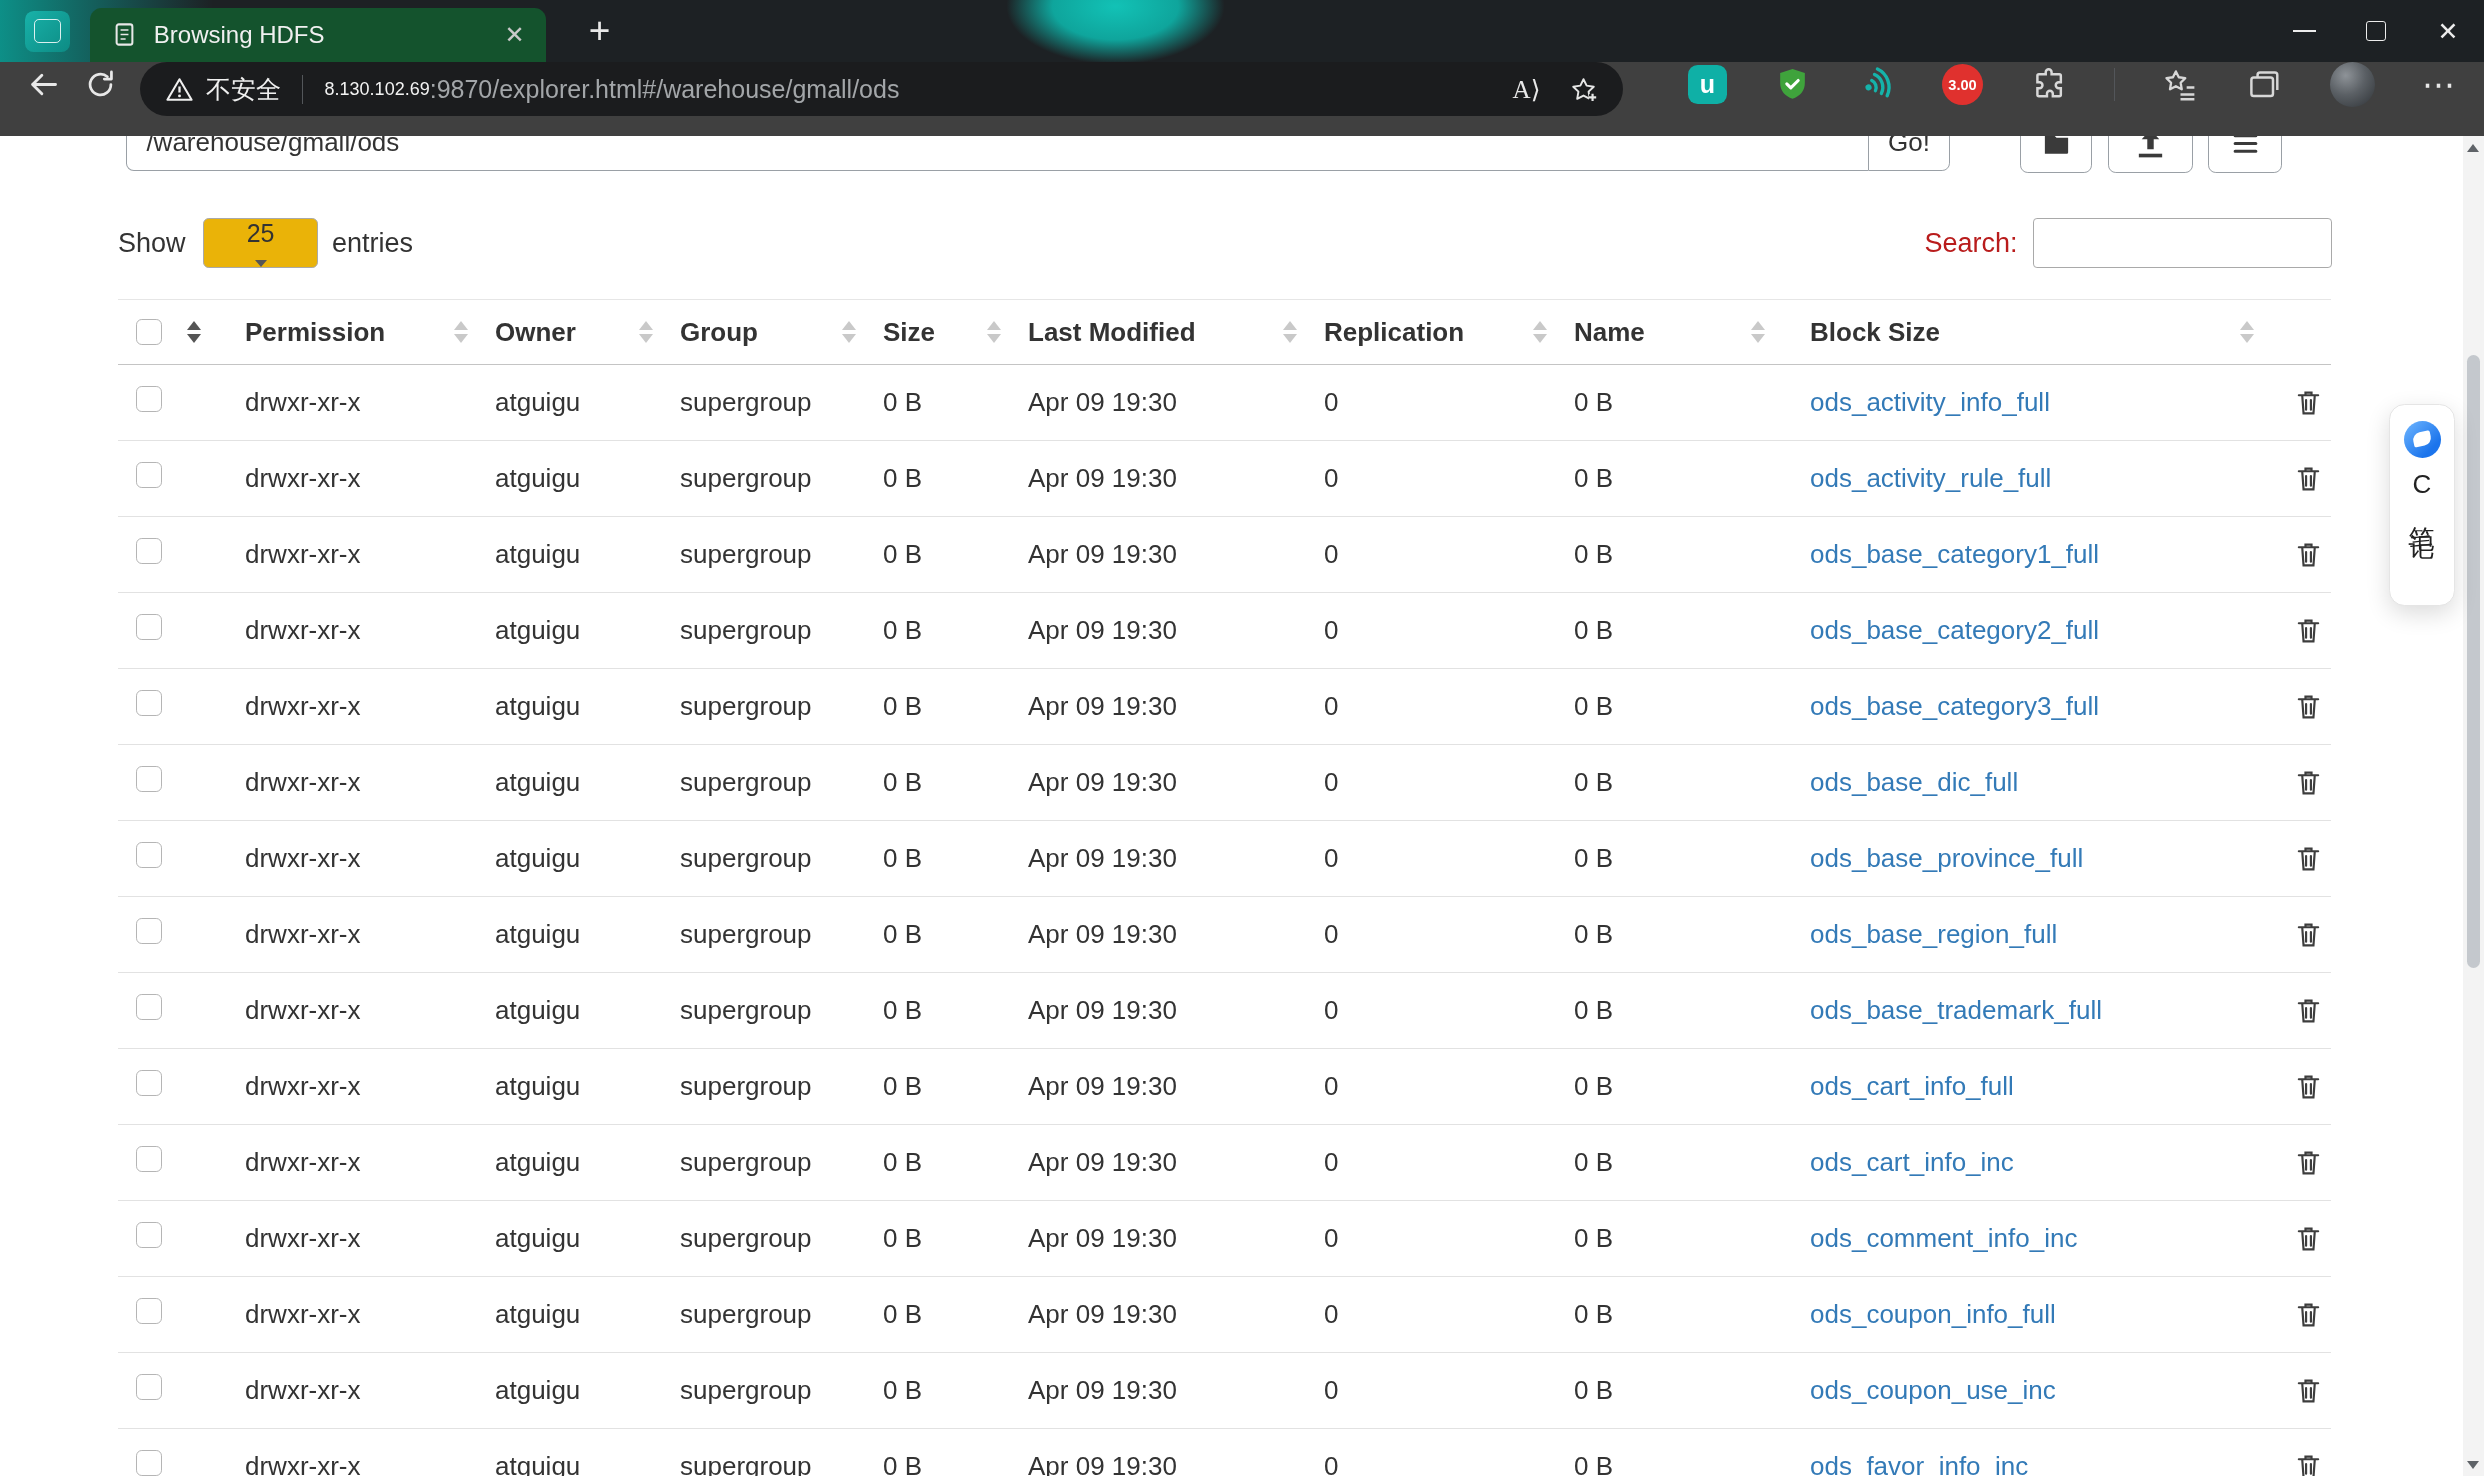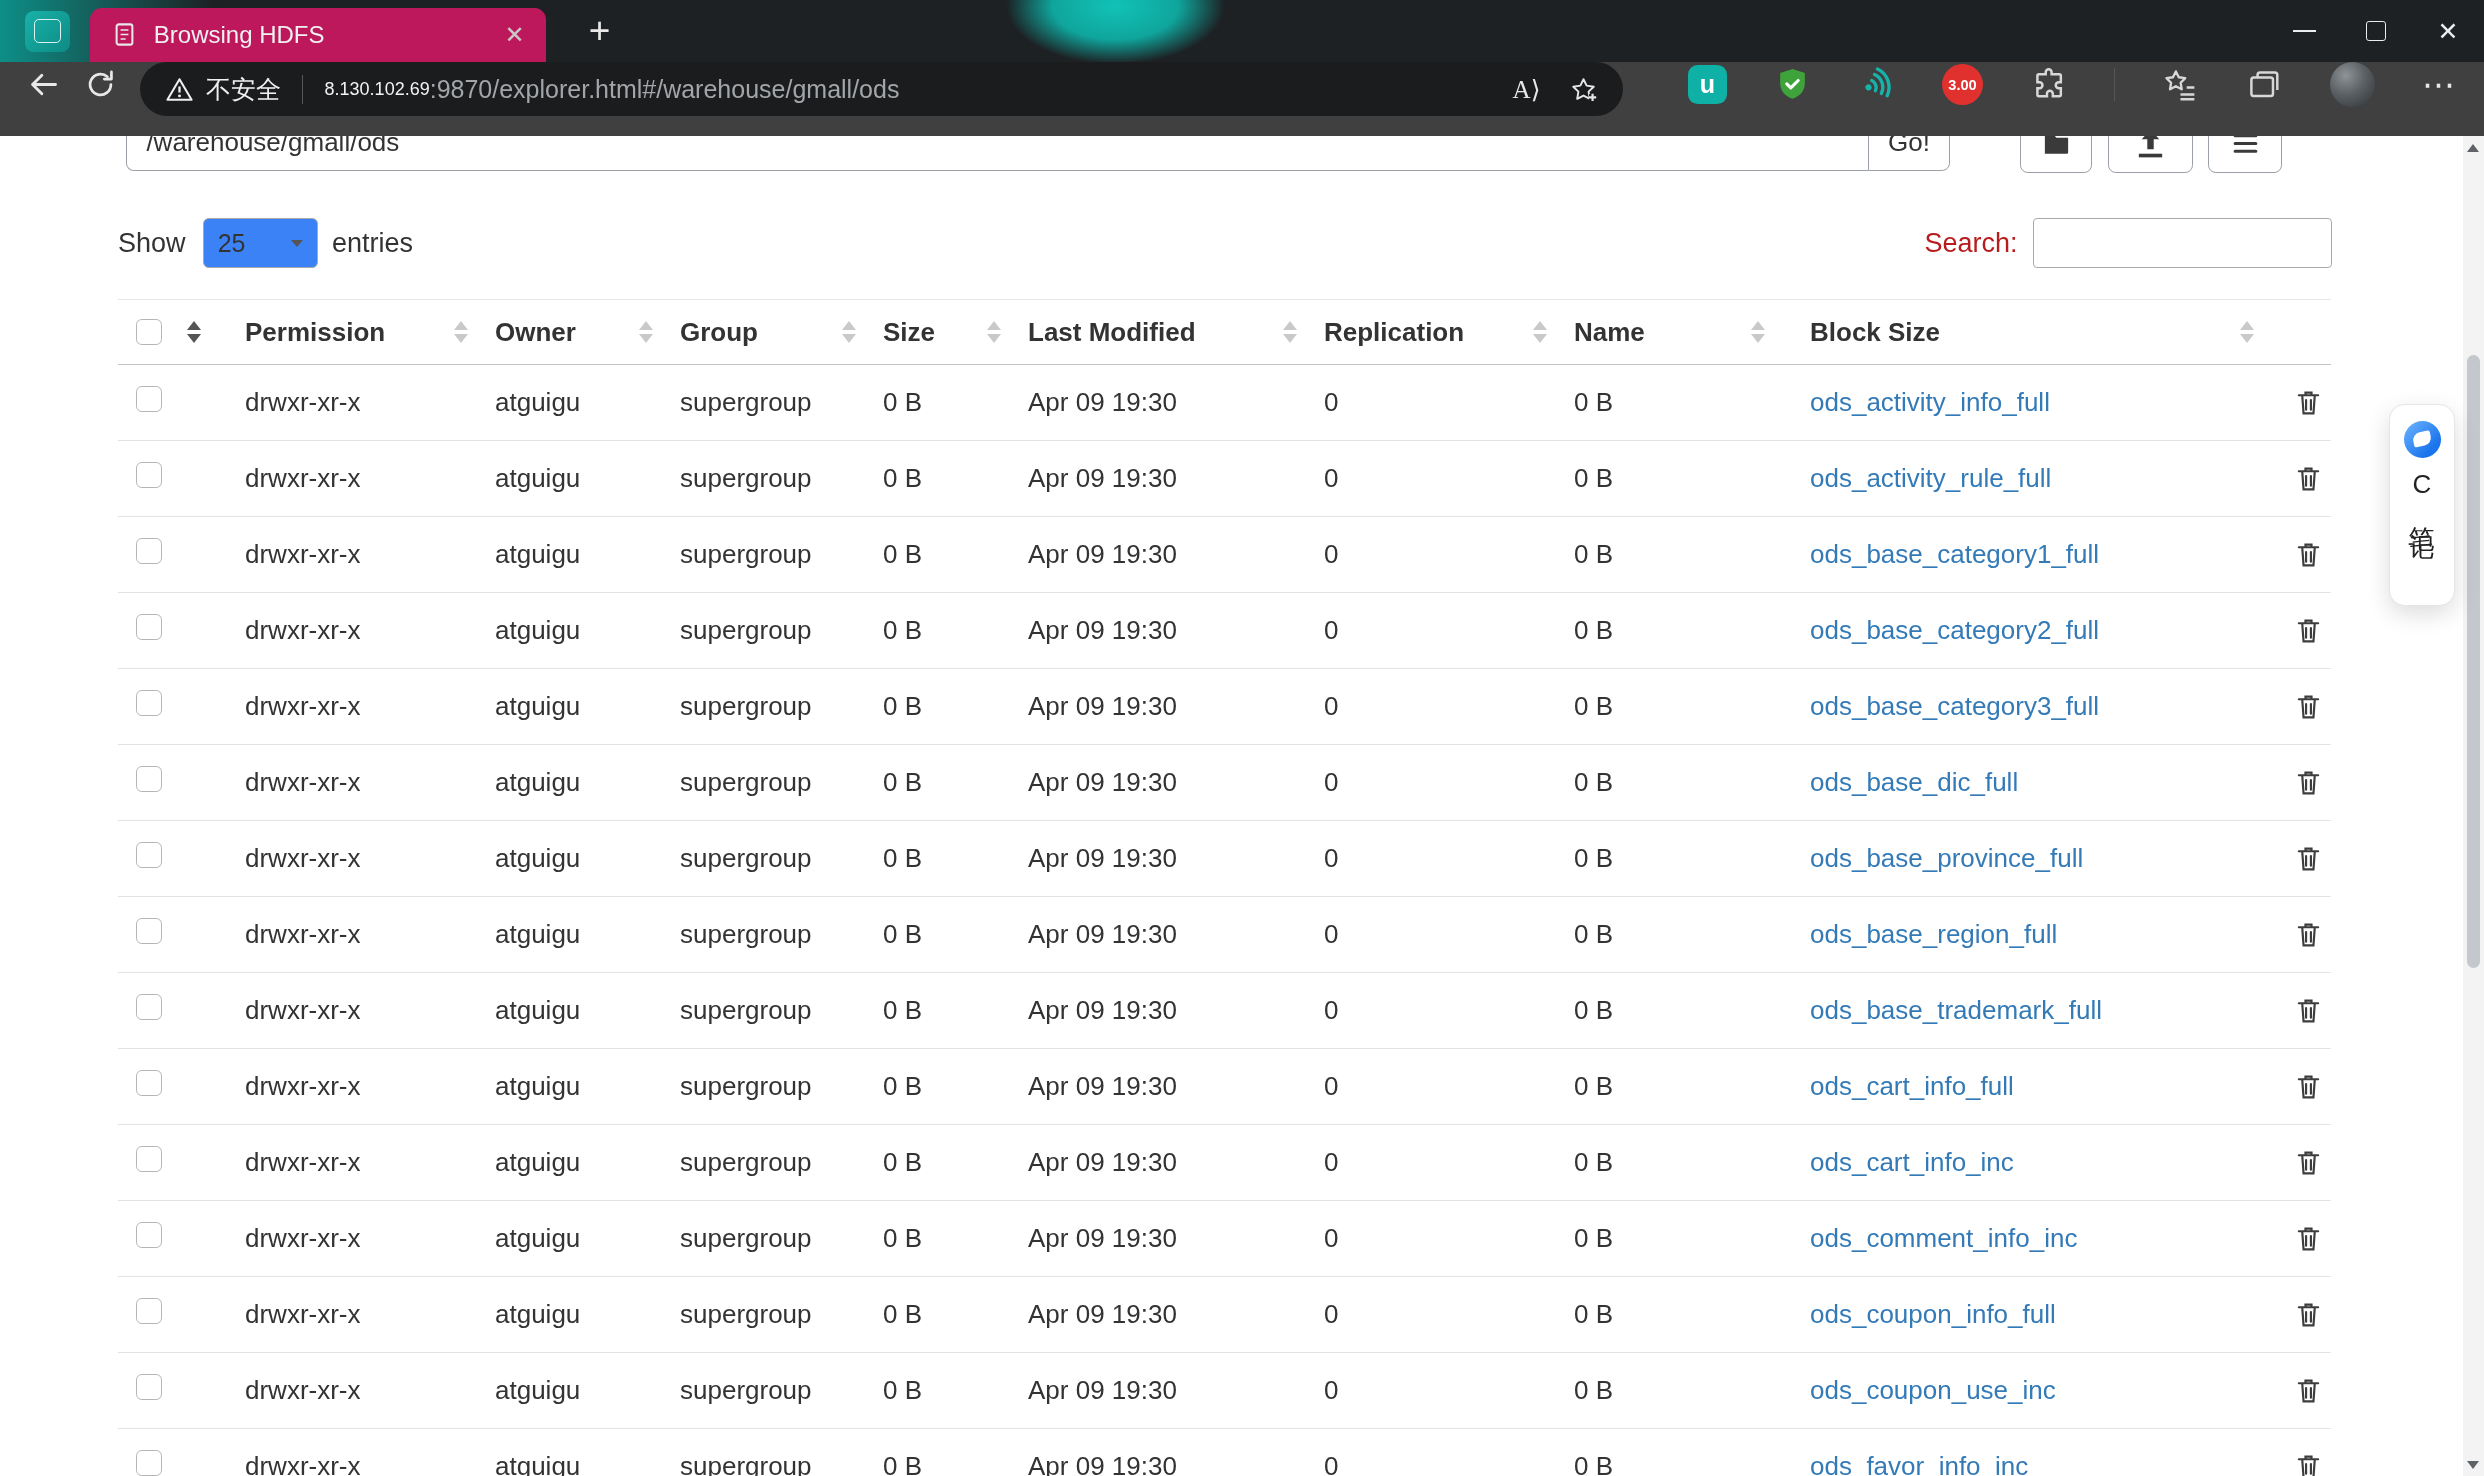--- a/index.html
+++ b/index.html
@@ -8,21 +8,21 @@
 
   
   .titlebar{position:absolute;top:0;left:0;right:0;height:62px;background:#1d2124;z-index:10;}
   .titlebar .theme-left{position:absolute;left:0;top:0;width:213px;height:62px;
     background:linear-gradient(90deg,#0d8f87 0%,rgba(13,143,135,0) 100%);}
   .titlebar .theme-glow{position:absolute;left:999px;top:0;width:233px;height:62px;
     background:radial-gradient(ellipse 60% 120% at 50% 10%,#12c2b6 0%,#0fa59c 45%,rgba(15,165,156,0) 78%);}
   .ws-btn{position:absolute;left:25px;top:10.7px;width:45px;height:41px;border-radius:8.7px;
     background:linear-gradient(135deg,#18b2a9,#0d8b84);}
   .ws-btn::after{content:"";position:absolute;inset:8.7px;border:1.9px solid rgba(255,255,255,.85);border-radius:4.9px;}
-  .tab{position:absolute;left:90px;top:7.8px;width:456px;height:54px;background:#be185d;
+  .tab{position:absolute;left:90px;top:7.8px;width:456px;height:54px;background:#14532d;
     border-radius:11.6px 11.6px 0 0;display:flex;align-items:center;padding:0 21.3px;box-sizing:border-box;}
   .tab-title{margin-left:15.5px;font-size:24px;color:#f0f0f0;white-space:nowrap;}
   .tab-close{margin-left:auto;font-size:24px;color:#c9c9c9;cursor:pointer;}
   .newtab{position:absolute;left:578px;top:11.6px;width:43px;height:39px;color:#e8e8e8;
     font-size:37px;line-height:37px;text-align:center;font-weight:300;}
   .win-controls{position:absolute;right:0;top:0;height:62px;display:flex;z-index:11;}
   .win-btn{width:72px;height:62px;display:flex;align-items:center;justify-content:center;color:#ededed;}
   .glyph-min{display:block;width:23px;height:1.9px;background:#ededed;}
   .glyph-max{display:block;width:19.4px;height:19.4px;border:1.9px solid #ededed;border-radius:2.9px;box-sizing:border-box;}
   .glyph-close{font-size:25px;line-height:1;}
@@ -61,21 +61,21 @@
     font-size:26px;color:#333;font-family:"Liberation Sans",sans-serif;cursor:pointer;}
   .tool-btns{position:absolute;top:-23px;left:2020px;display:flex;gap:15.5px;}
   .tool-btn{height:58px;border:1px solid #9aa0a6;border-radius:7.8px;background:#fff;
     display:flex;align-items:center;justify-content:center;cursor:pointer;}
   .tool-btn.b1{width:70px;} .tool-btn.b2{width:83px;} .tool-btn.b3{width:72px;}
 
   .show-group{position:absolute;top:82px;left:118px;display:flex;align-items:center;
     font-size:27px;color:#333;}
   .entries-select{margin-left:17.5px;width:115px;height:50px;border:1px solid #a9a9a9;border-radius:5.8px;
     display:flex;align-items:center;justify-content:space-between;padding:0 13.6px;box-sizing:border-box;
-    font-size:25px;color:#333;cursor:pointer;background:#3b82f6;}
+    font-size:25px;color:#333;cursor:pointer;background:#eab308;flex-direction:column;}
   .chev{width:0;height:0;border-left:6.8px solid transparent;border-right:6.8px solid transparent;
     border-top:7.8px solid #555;}
   .entries-label{margin-left:14px;}
   .search-group{position:absolute;top:82px;right:152px;display:flex;align-items:center;}
   .search-label{font-size:27px;color:#b91c1c;margin-right:15.5px;}
   .search-input{width:299px;height:50px;border:1px solid #a9a9a9;border-radius:3.9px;box-sizing:border-box;
     font-size:25px;padding:0 11.6px;font-family:"Liberation Sans",sans-serif;outline:none;}
 
   
   .table{position:absolute;left:118px;top:163px;width:2213px;}

